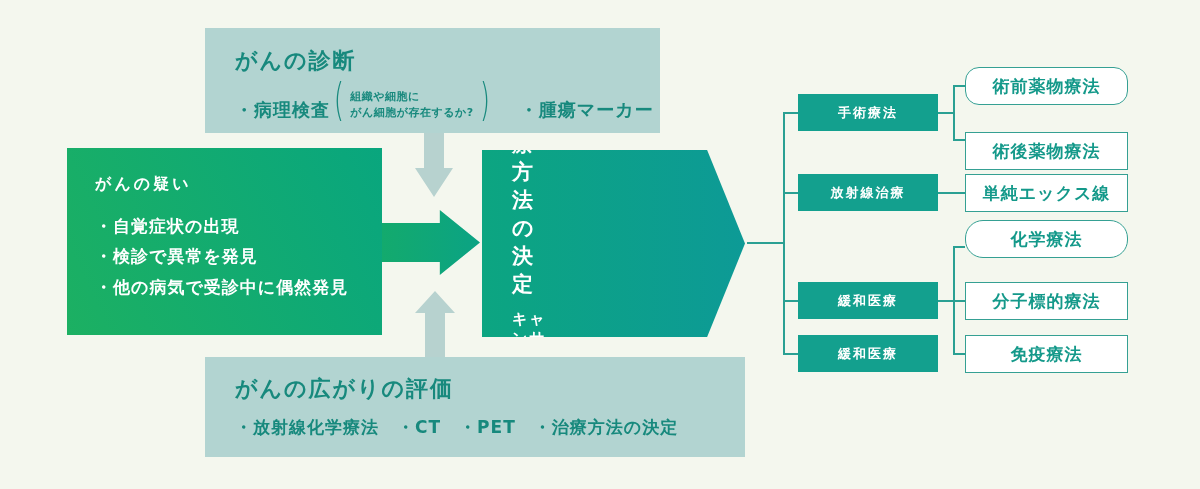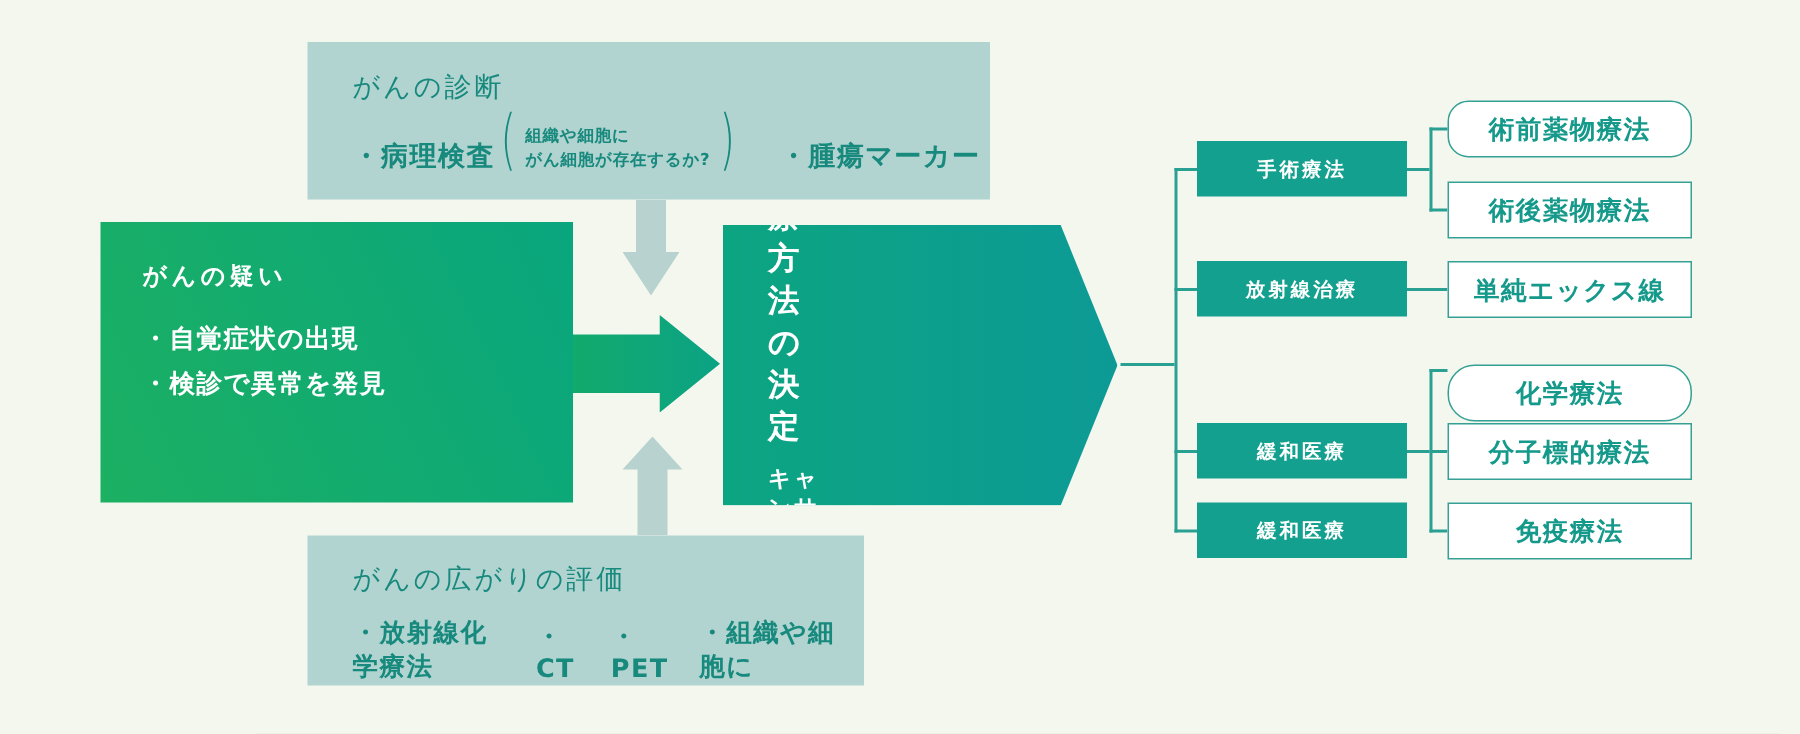--- a/index.html
+++ b/index.html
@@ -14,22 +14,22 @@
     margin: 0 auto;
   }
   .abs { position: absolute; }
 
   
   .panel {
     background: #b2d4d1;
     color: #17897d;
   }
   .panel-title {
-    font-size: 18px;
-    font-weight: normal;
+    font-size: 22px;
+    font-weight: bold;
     letter-spacing: 2px;
   }
   .panel-bullets {
     display: flex;
     align-items: flex-end;
     font-size: 18px;
     font-weight: bold;
     letter-spacing: 1px;
   }
   .paren {
@@ -105,21 +105,21 @@
   }
   .arrow-right {
     left: 382px; top: 210px; width: 98px; height: 65px;
     background: linear-gradient(90deg, #13aa6d, #0ba384);
     clip-path: polygon(0 20%, 59% 20%, 59% 0, 100% 50%, 59% 100%, 59% 80%, 0 80%);
   }
 
   
   .diagnosis { left: 205px; top: 28px; width: 455px; height: 105px; padding: 18px 0 0 30px; }
   .diagnosis .panel-bullets { margin-top: 6px; }
-  .evaluation { left: 205px; top: 357px; width: 371px; height: 100px; padding: 17px 0 0 30px; }
+  .evaluation { left: 205px; top: 357px; width: 540px; height: 100px; padding: 17px 0 0 30px; }
   .evaluation .panel-bullets { margin-top: 12px; font-size: 17px; }
   .evaluation .panel-bullets span { margin-right: 18px; }
   .bullet-gap { margin-left: 26px; }
 
   
   .node {
     left: 798px; width: 140px; height: 37px;
     background: #13a08e;
     color: #ffffff;
     font-size: 13px;
@@ -161,38 +161,39 @@
       <span class="bullet-gap">・腫瘍マーカー</span>
     </div>
   </div>
 
   <div class="abs arrow-down"></div>
 
   <div class="abs suspicion">
     <div class="suspicion-title">がんの疑い</div>
     <div class="suspicion-bullet">・自覚症状の出現</div>
     <div class="suspicion-bullet">・検診で異常を発見</div>
+    <div class="suspicion-bullet">・他の病気で受診中に偶然発見</div>
   </div>
 
   <div class="abs arrow-right"></div>
 
   <div class="abs decision">
     <div class="decision-title">治療方法の決定</div>
     <div class="decision-subtitle">キャンサーボード</div>
   </div>
 
   <div class="abs arrow-up"></div>
 
   <div class="abs panel evaluation">
     <div class="panel-title">がんの広がりの評価</div>
     <div class="panel-bullets">
       <span>・放射線化学療法</span>
       <span>・CT</span>
       <span>・PET</span>
-      <span>・組織や細胞に</span>
+      <span>・治療方法の決定</span>
     </div>
   </div>
 
   <div class="abs line" style="left:747px; top:242px; width:36px; height:2px;"></div>
   <div class="abs line" style="left:783px; top:112px; width:2px; height:243px;"></div>
   <div class="abs line" style="left:783px; top:112px; width:15px; height:2px;"></div>
   <div class="abs line" style="left:783px; top:192px; width:15px; height:2px;"></div>
   <div class="abs line" style="left:783px; top:300px; width:15px; height:2px;"></div>
   <div class="abs line" style="left:783px; top:353px; width:15px; height:2px;"></div>
 
@@ -208,19 +209,19 @@
   <div class="abs line" style="left:953px; top:246px; width:12px; height:2px;"></div>
   <div class="abs line" style="left:953px; top:300px; width:12px; height:2px;"></div>
   <div class="abs line" style="left:953px; top:353px; width:12px; height:2px;"></div>
 
   <div class="abs node" style="top:94px;">手術療法</div>
   <div class="abs node" style="top:174px;">放射線治療</div>
   <div class="abs node" style="top:282px;">緩和医療</div>
   <div class="abs node" style="top:335px;">緩和医療</div>
 
   <div class="abs leaf" style="top:67px;border-radius:14px;">術前薬物療法</div>
-  <div class="abs leaf" style="top:121px;">術後薬物療法</div>
+  <div class="abs leaf" style="top:132px;">術後薬物療法</div>
   <div class="abs leaf" style="top:174px;">単純エックス線</div>
-  <div class="abs leaf" style="top:243px;border-radius:18px;">化学療法</div>
+  <div class="abs leaf" style="top:220px;border-radius:18px;">化学療法</div>
   <div class="abs leaf" style="top:282px;">分子標的療法</div>
   <div class="abs leaf" style="top:335px;">免疫療法</div>
 
 </div>
 
 </body></html>

